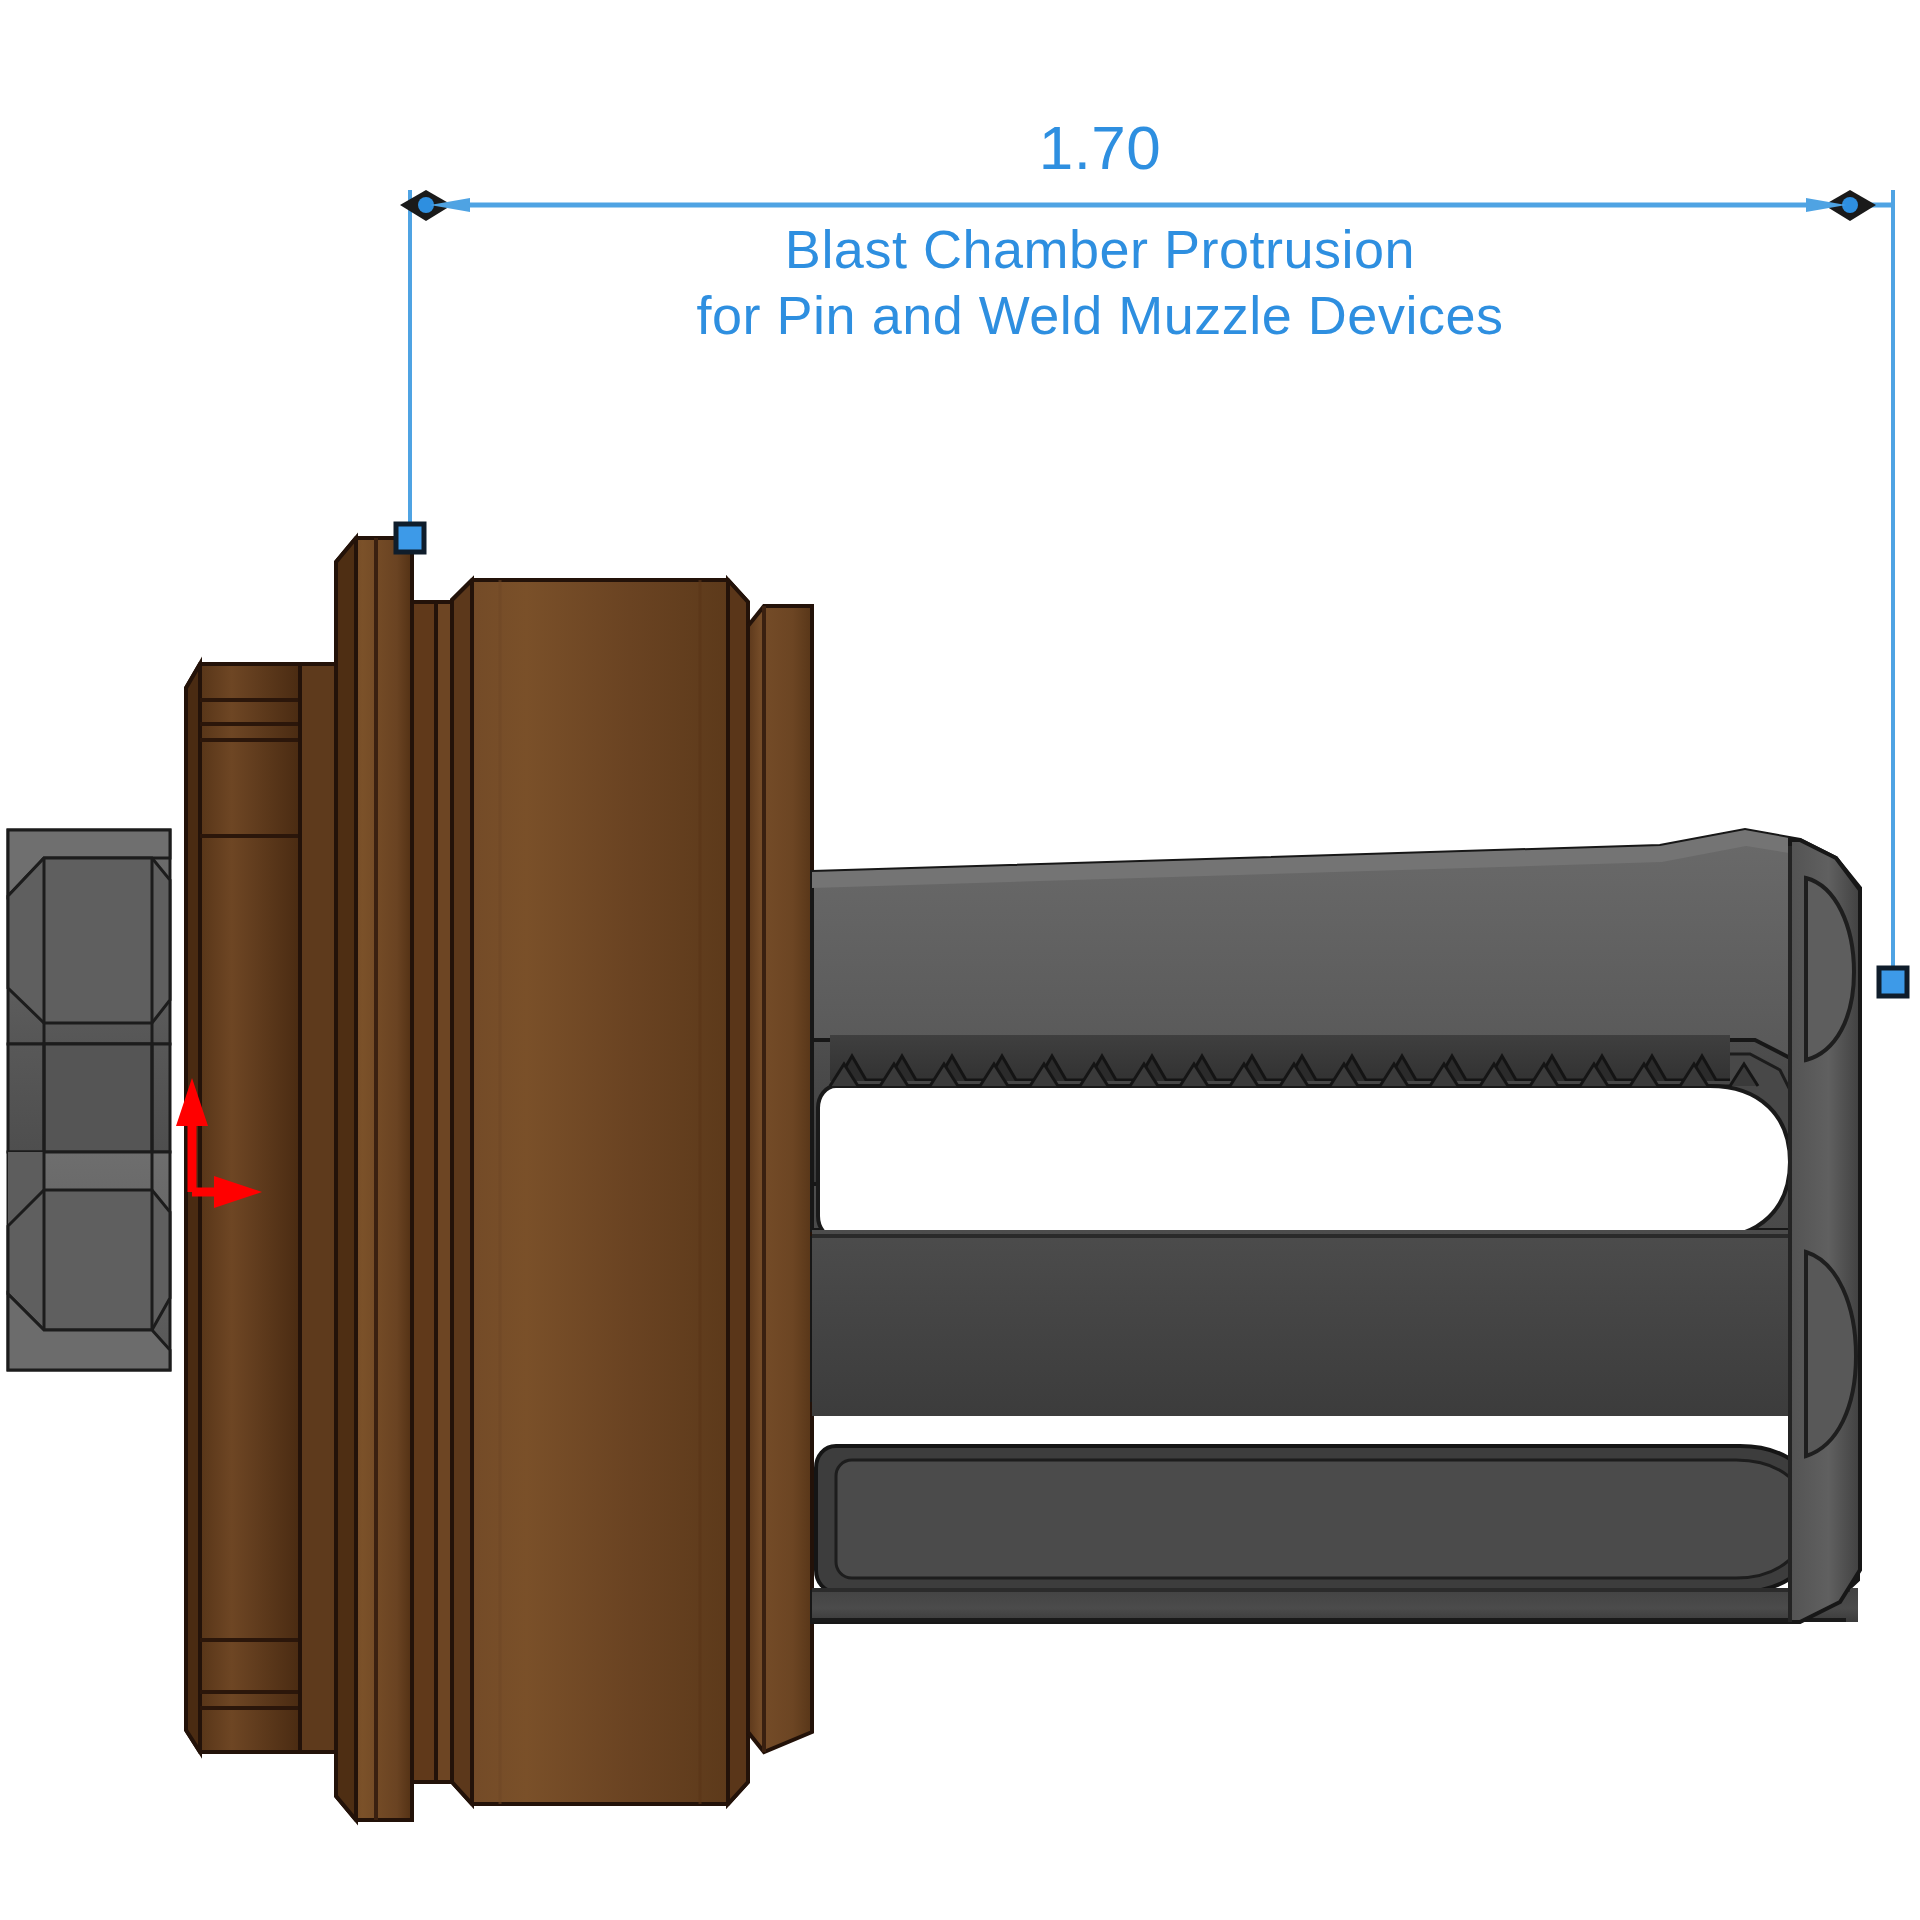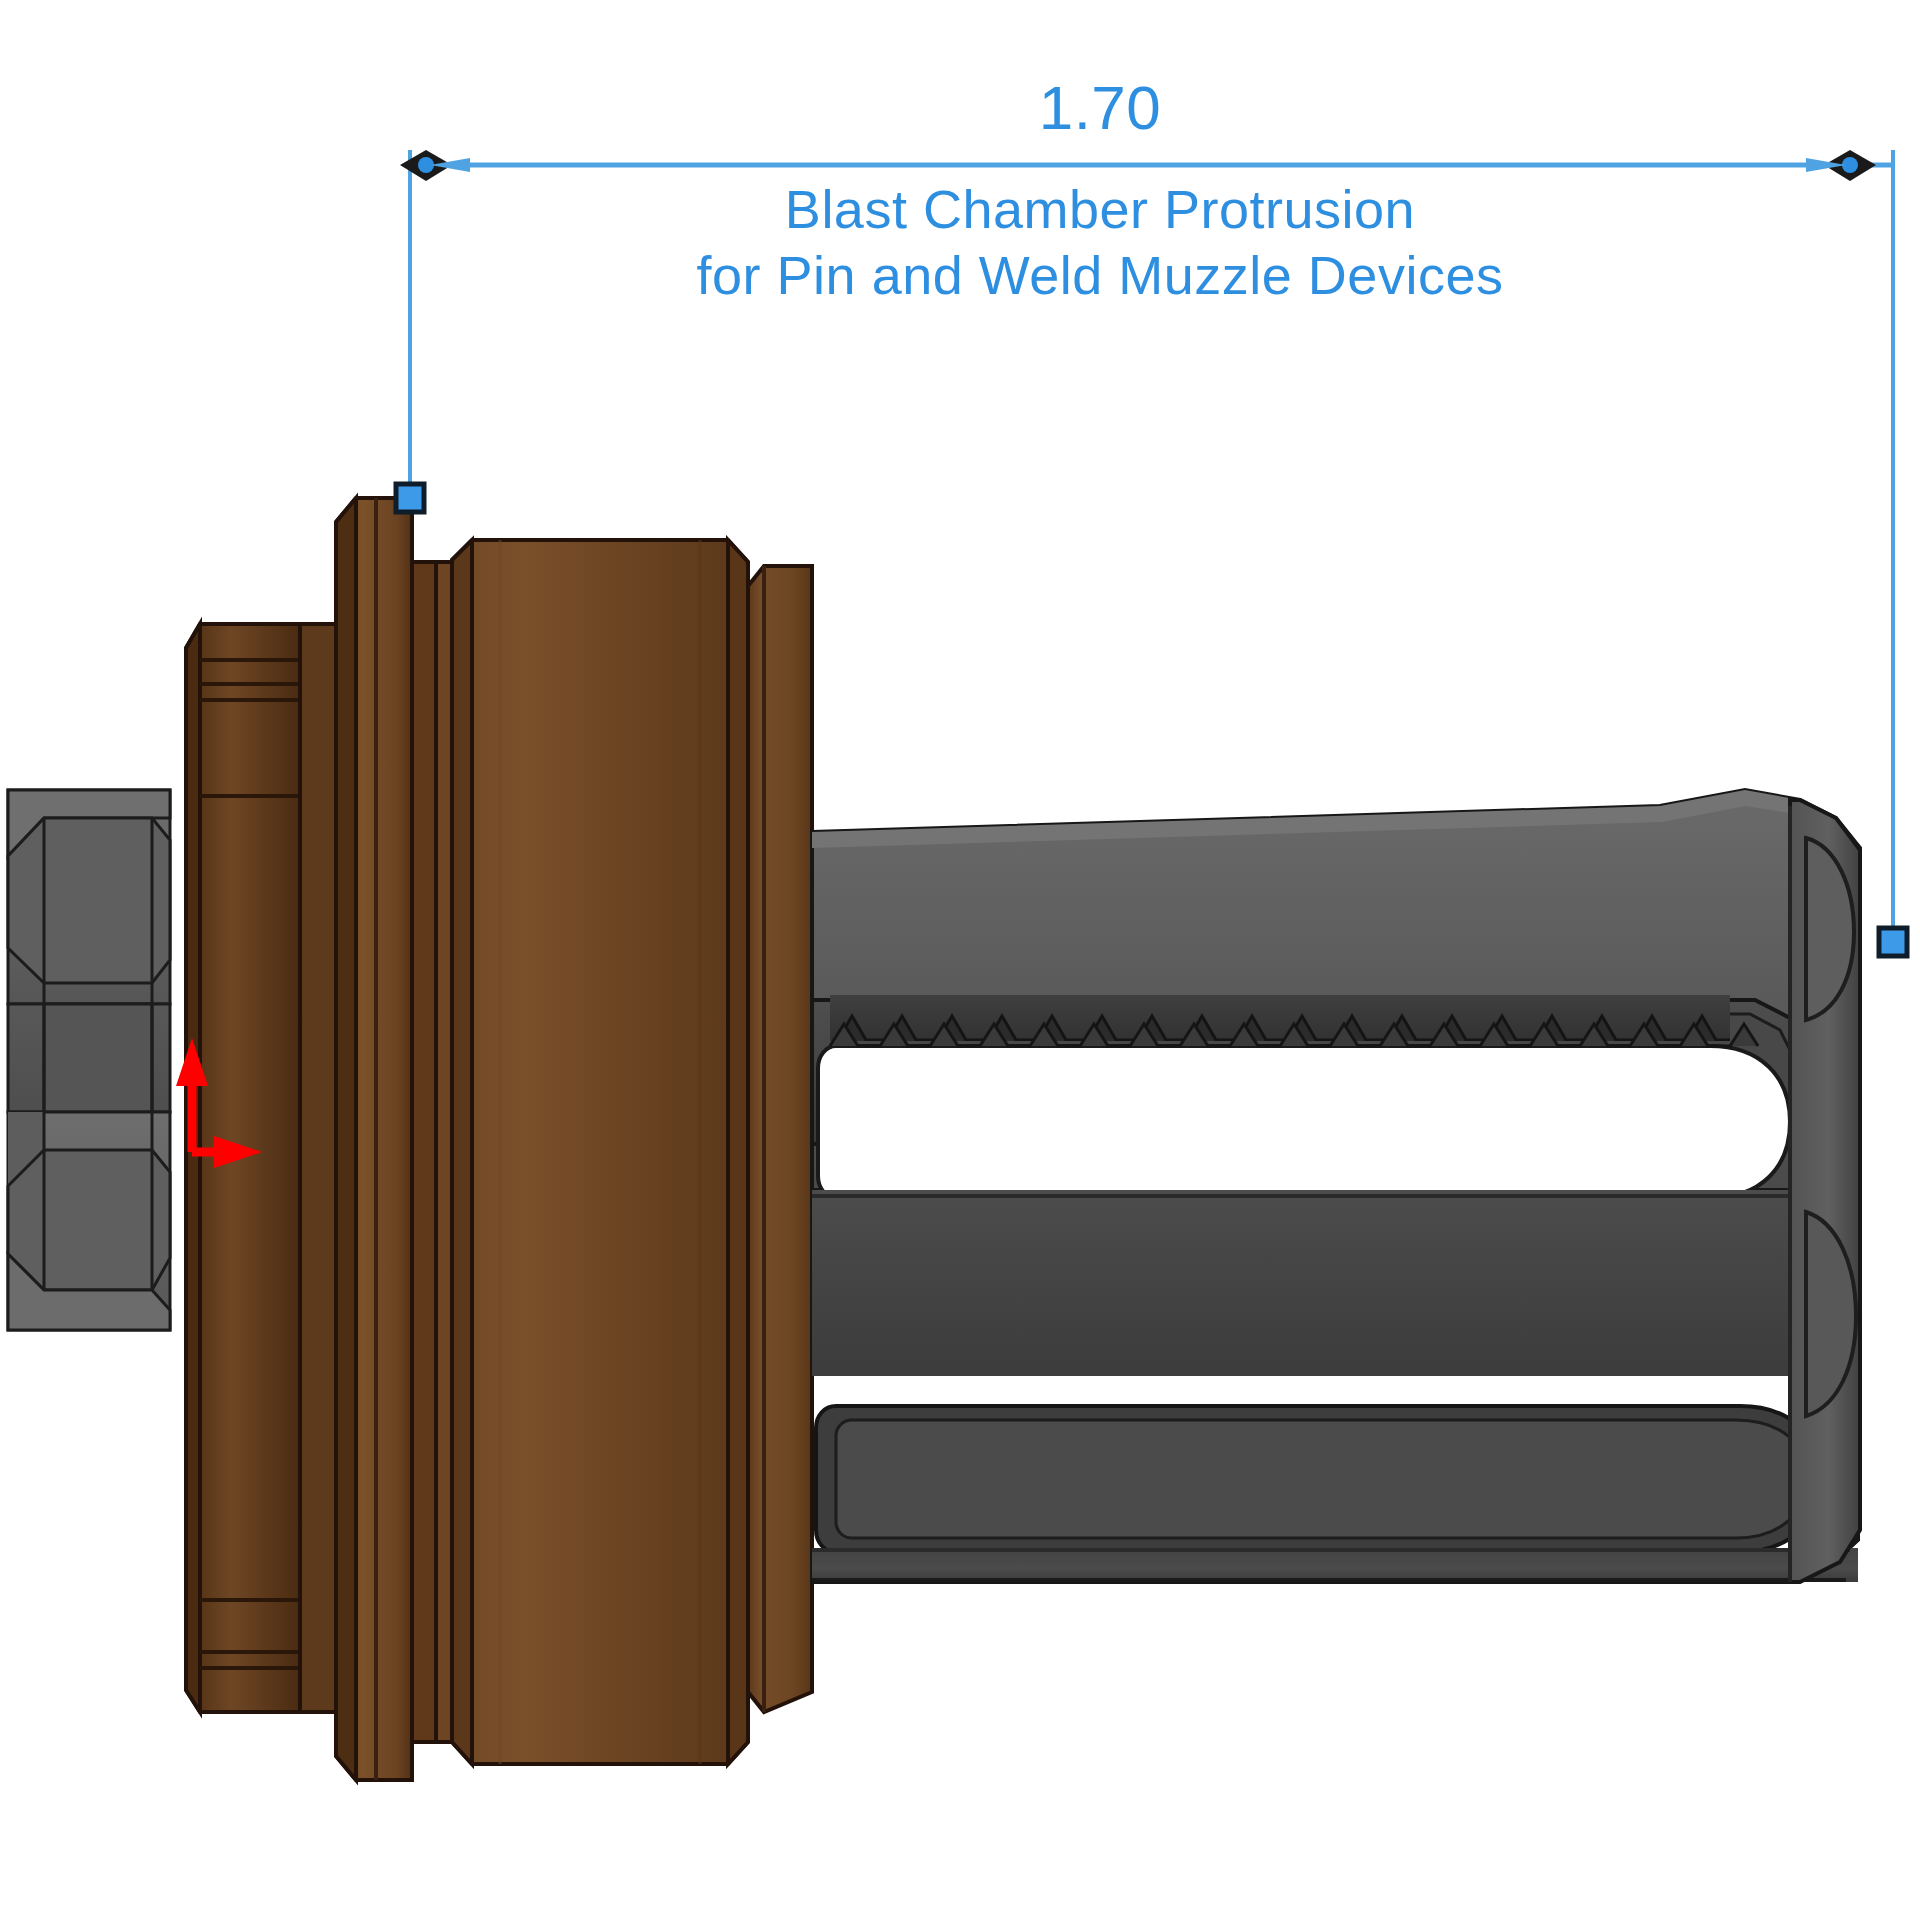--- a/index.html
+++ b/index.html
@@ -3,21 +3,21 @@
 <meta charset="utf-8">
 <style>
   html,body{margin:0;padding:0;}
   body{
     width:1920px;height:1920px;
     background:#ffffff;
     font-family:"Liberation Sans", sans-serif;
     overflow:hidden;
     position:relative;
   }
-  #stage{position:absolute;inset:0;width:1920px;height:1876px;}
+  #stage{position:absolute;inset:0;width:1920px;height:1876px;margin-top:40px;}
   #svgroot{position:absolute;left:0;top:0;width:1920px;height:1920px;}
   .dimtext{
     position:absolute;
     color:#2e8fe0;
     font-family:"Liberation Sans", sans-serif;
     white-space:nowrap;
     letter-spacing:0.5px;
     user-select:none;
   }
   #dim-value{

